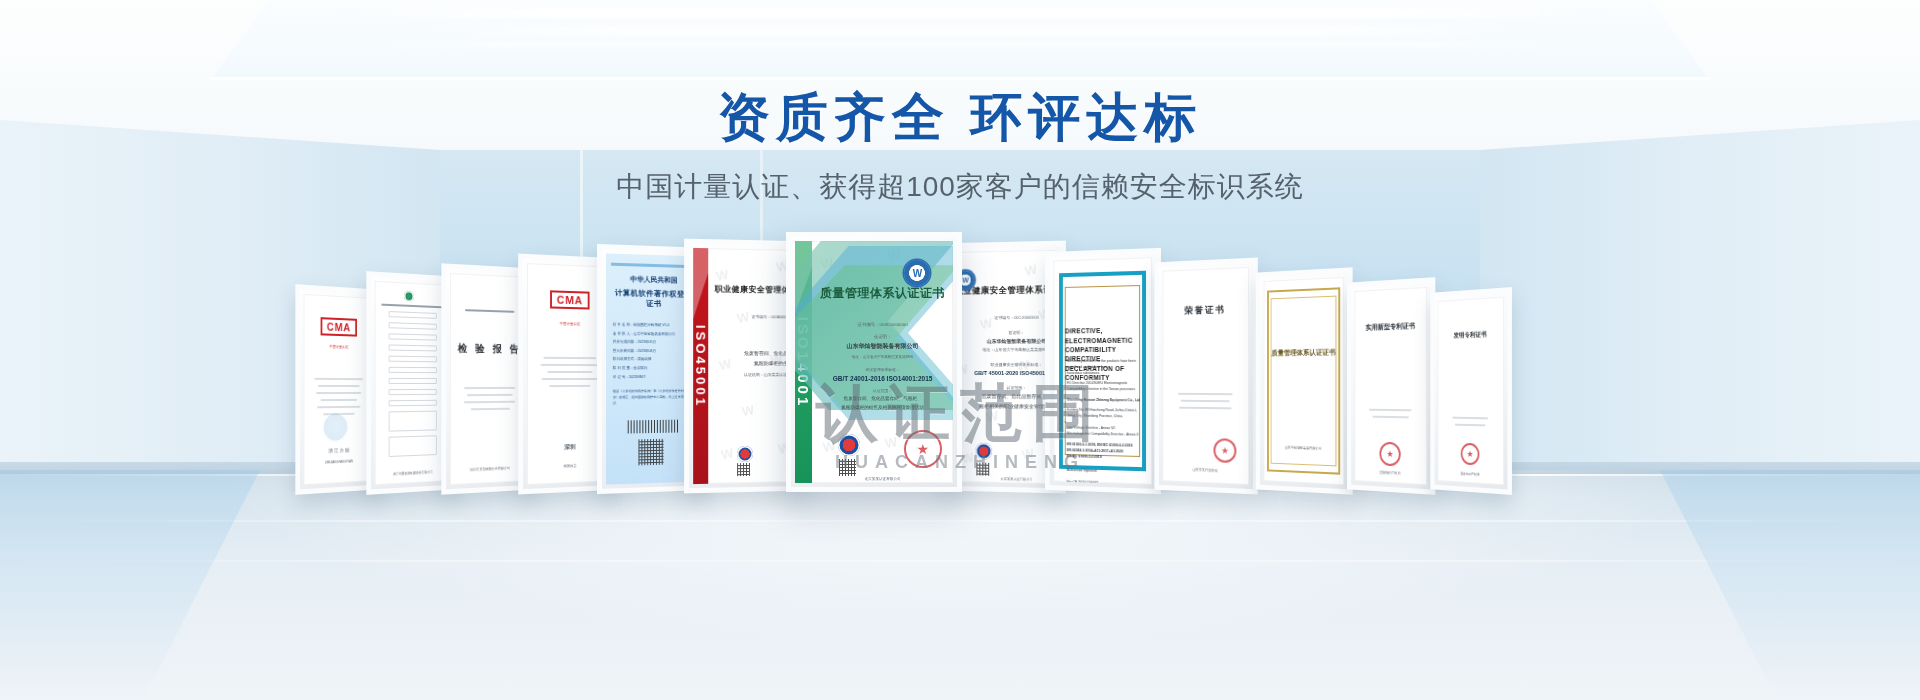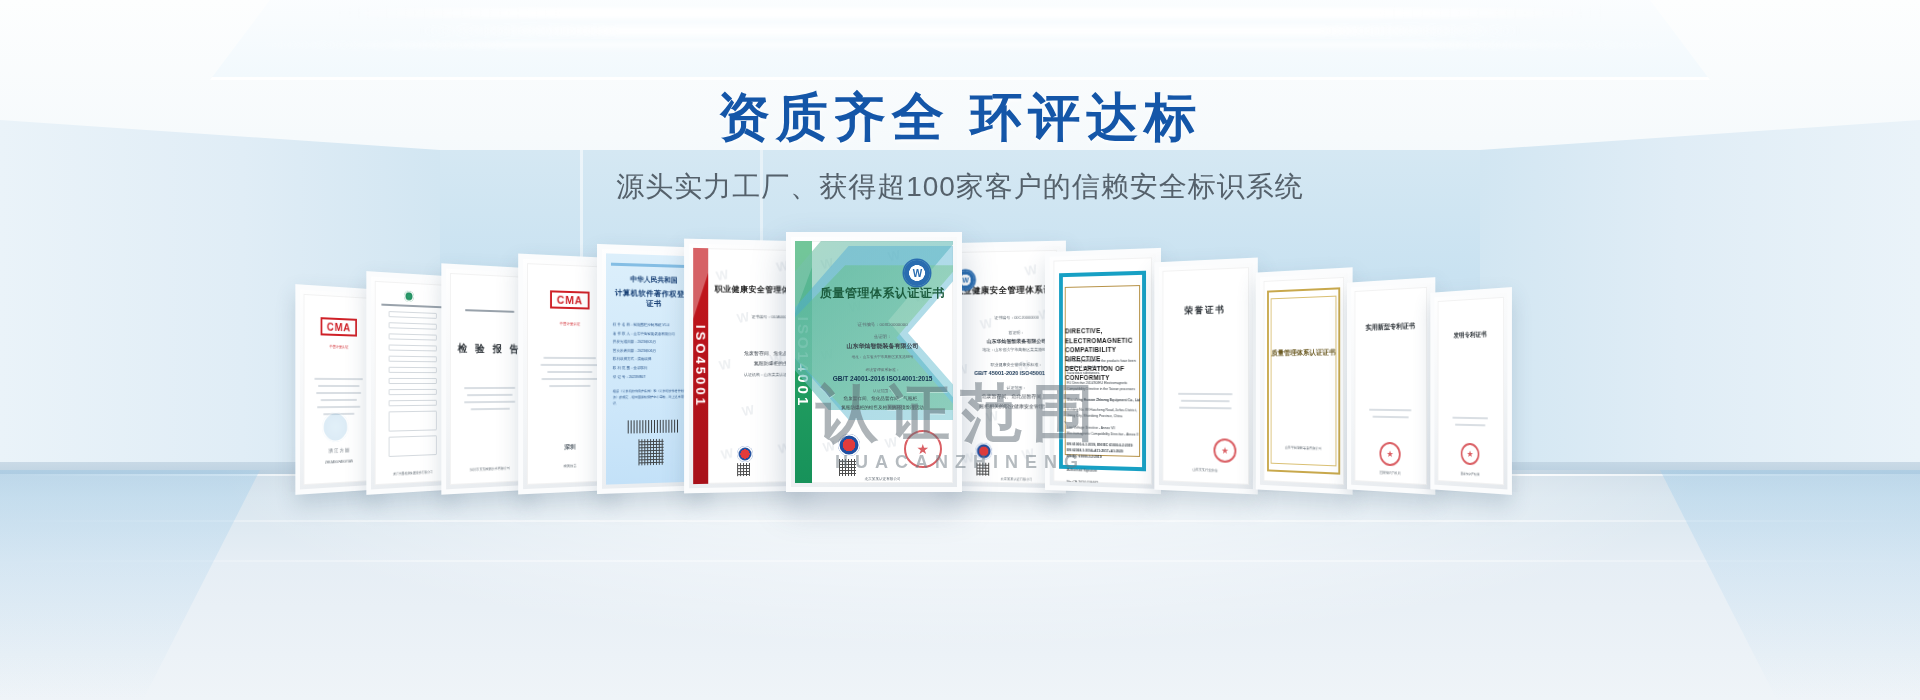--- a/index.html
+++ b/index.html
@@ -283,21 +283,21 @@
   <div class="floor-edge"></div>
   <div class="floor-glow"></div>
   <div class="floor-line fl1"></div>
   <div class="floor-line fl2"></div>
   <div class="floor-line fl3"></div>
   <div class="corner-light cl-left"></div>
   <div class="corner-light cl-right"></div>
 
   <div class="headings">
     <div class="title">资质齐全 环评达标</div>
-    <div class="subtitle">源头实力工厂、获得超100家客户的信赖安全标识系统</div>
+    <div class="subtitle">中国计量认证、获得超100家客户的信赖安全标识系统</div>
   </div>
 
   <div class="cert-wall">
 
     <div class="cert" style="left:0px; width:98px; height:205px; transform: perspective(900px) rotateY(30deg);">
       <div class="inner">
         <div class="cert-body">
           <div class="cma-badge">CMA</div>
           <div class="cma-cap">中国计量认证</div>
           <div class="lines" style="top:44%;">

